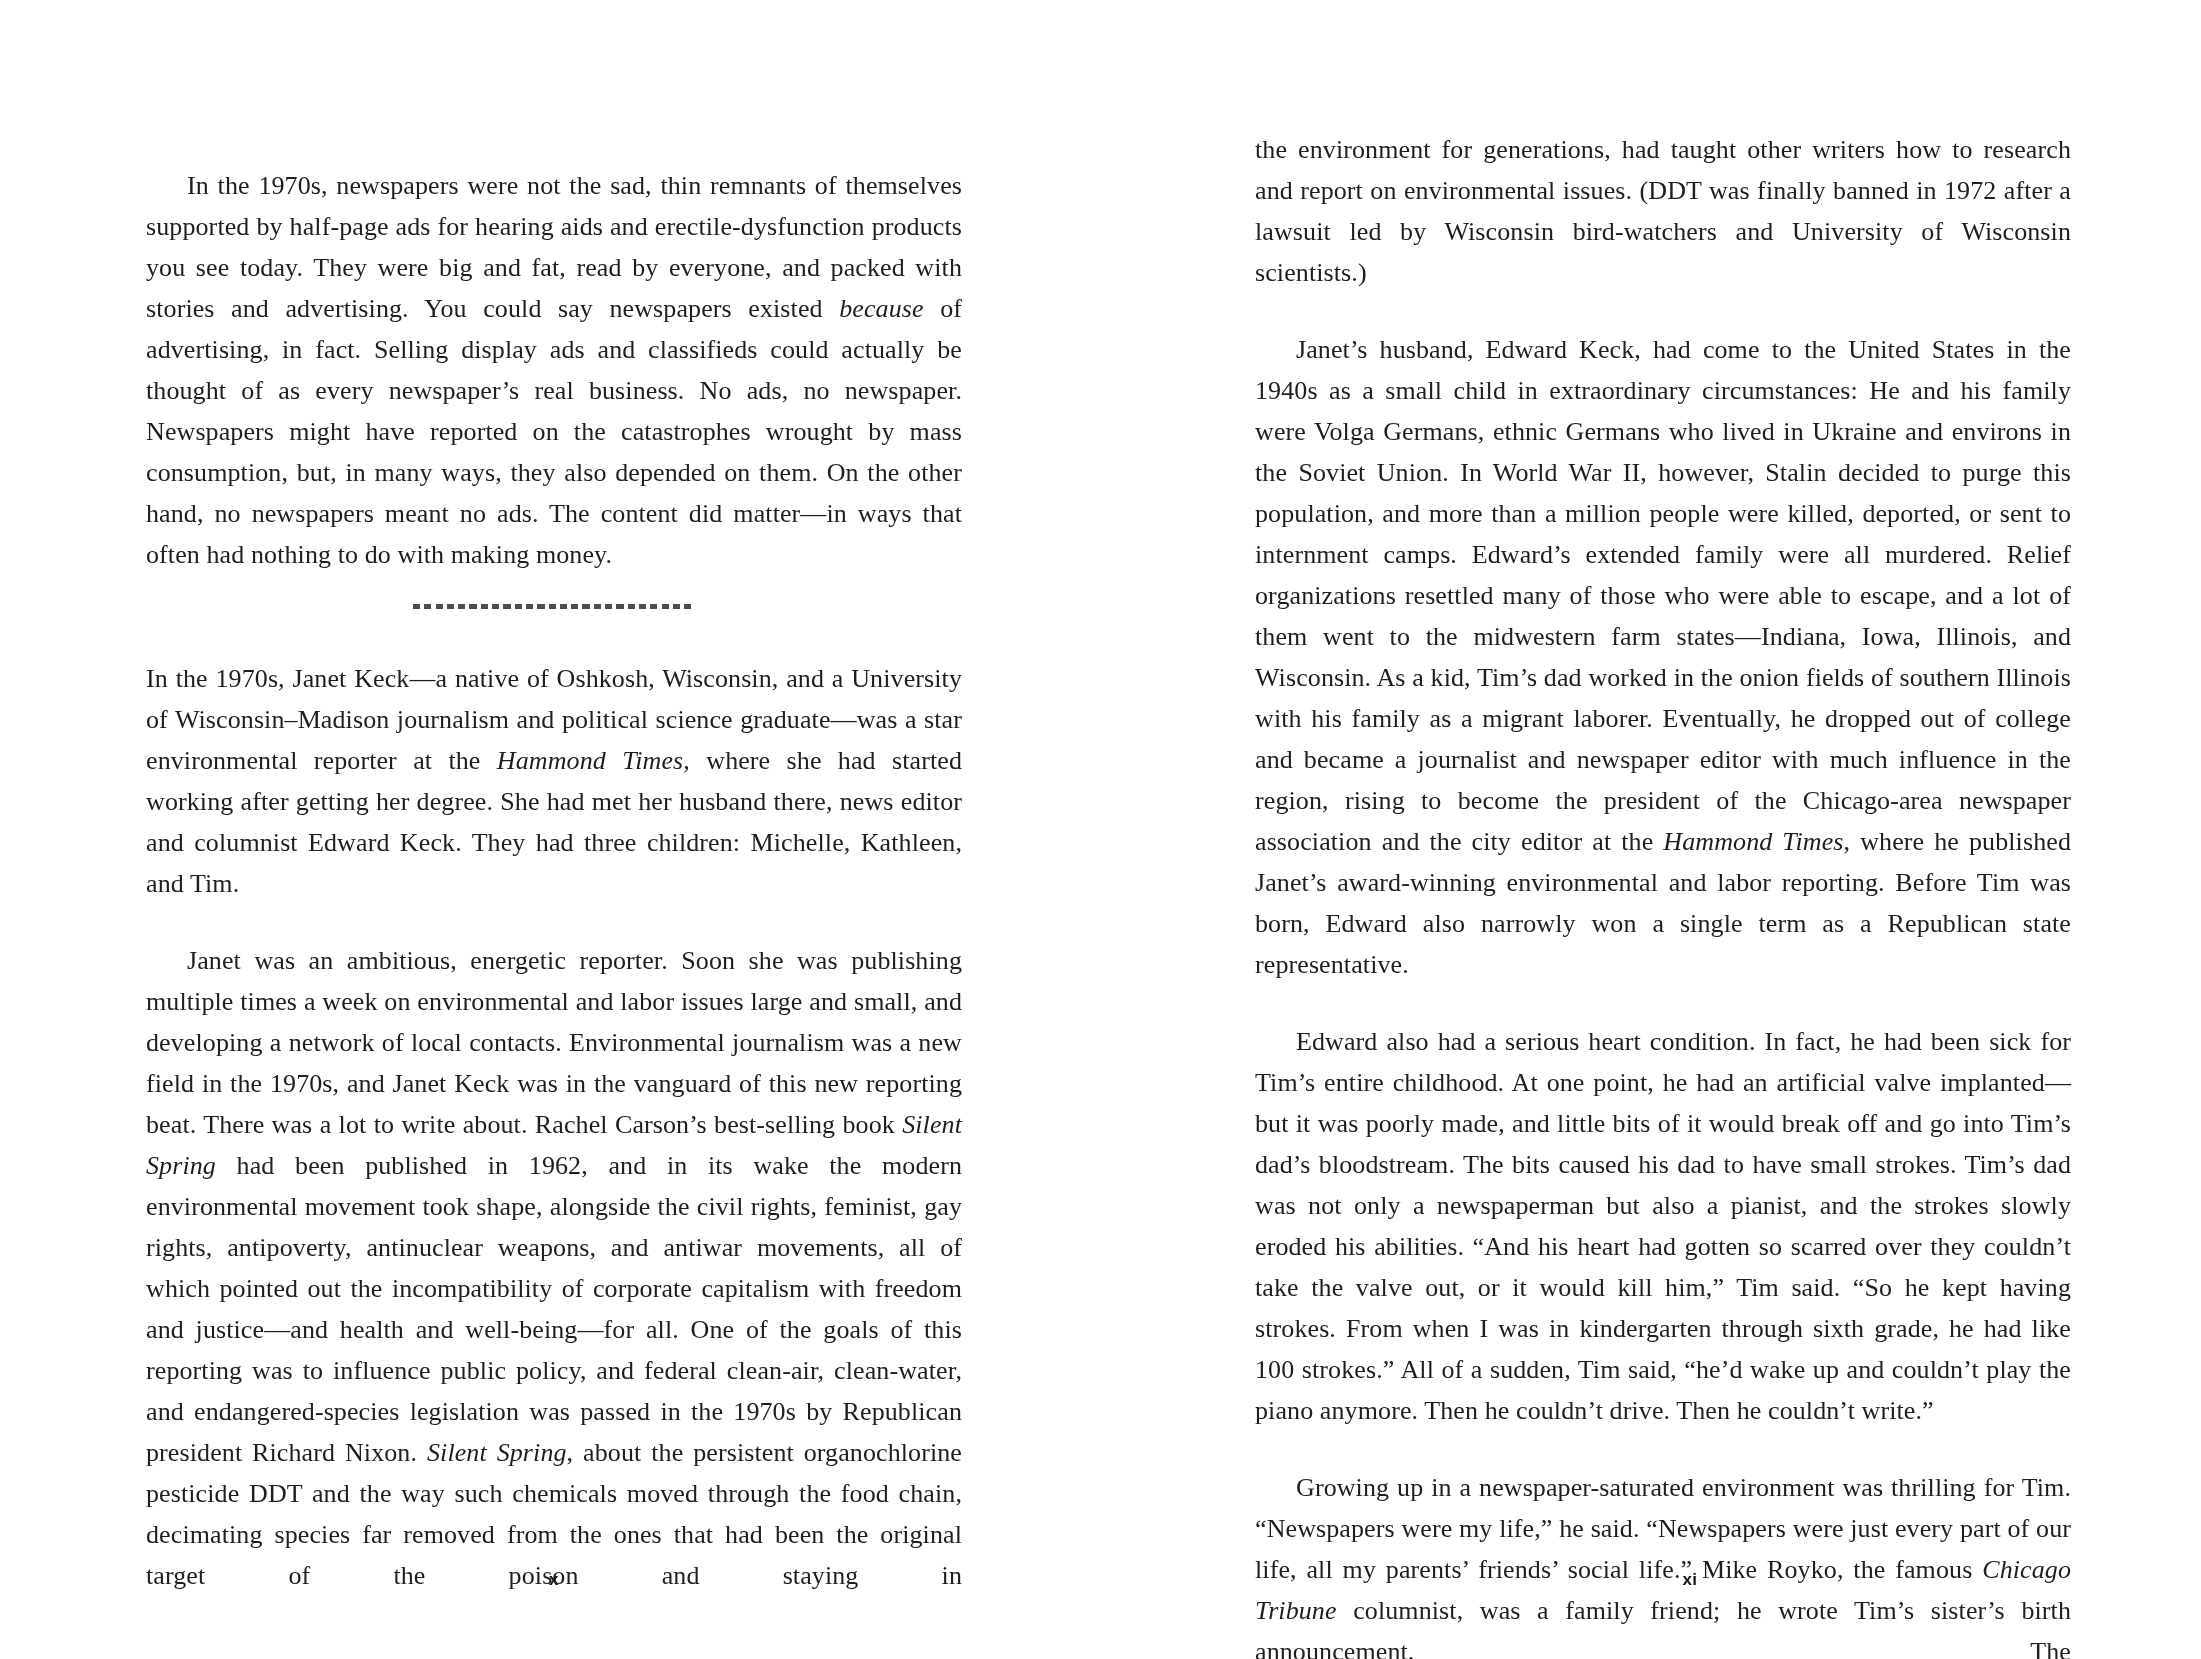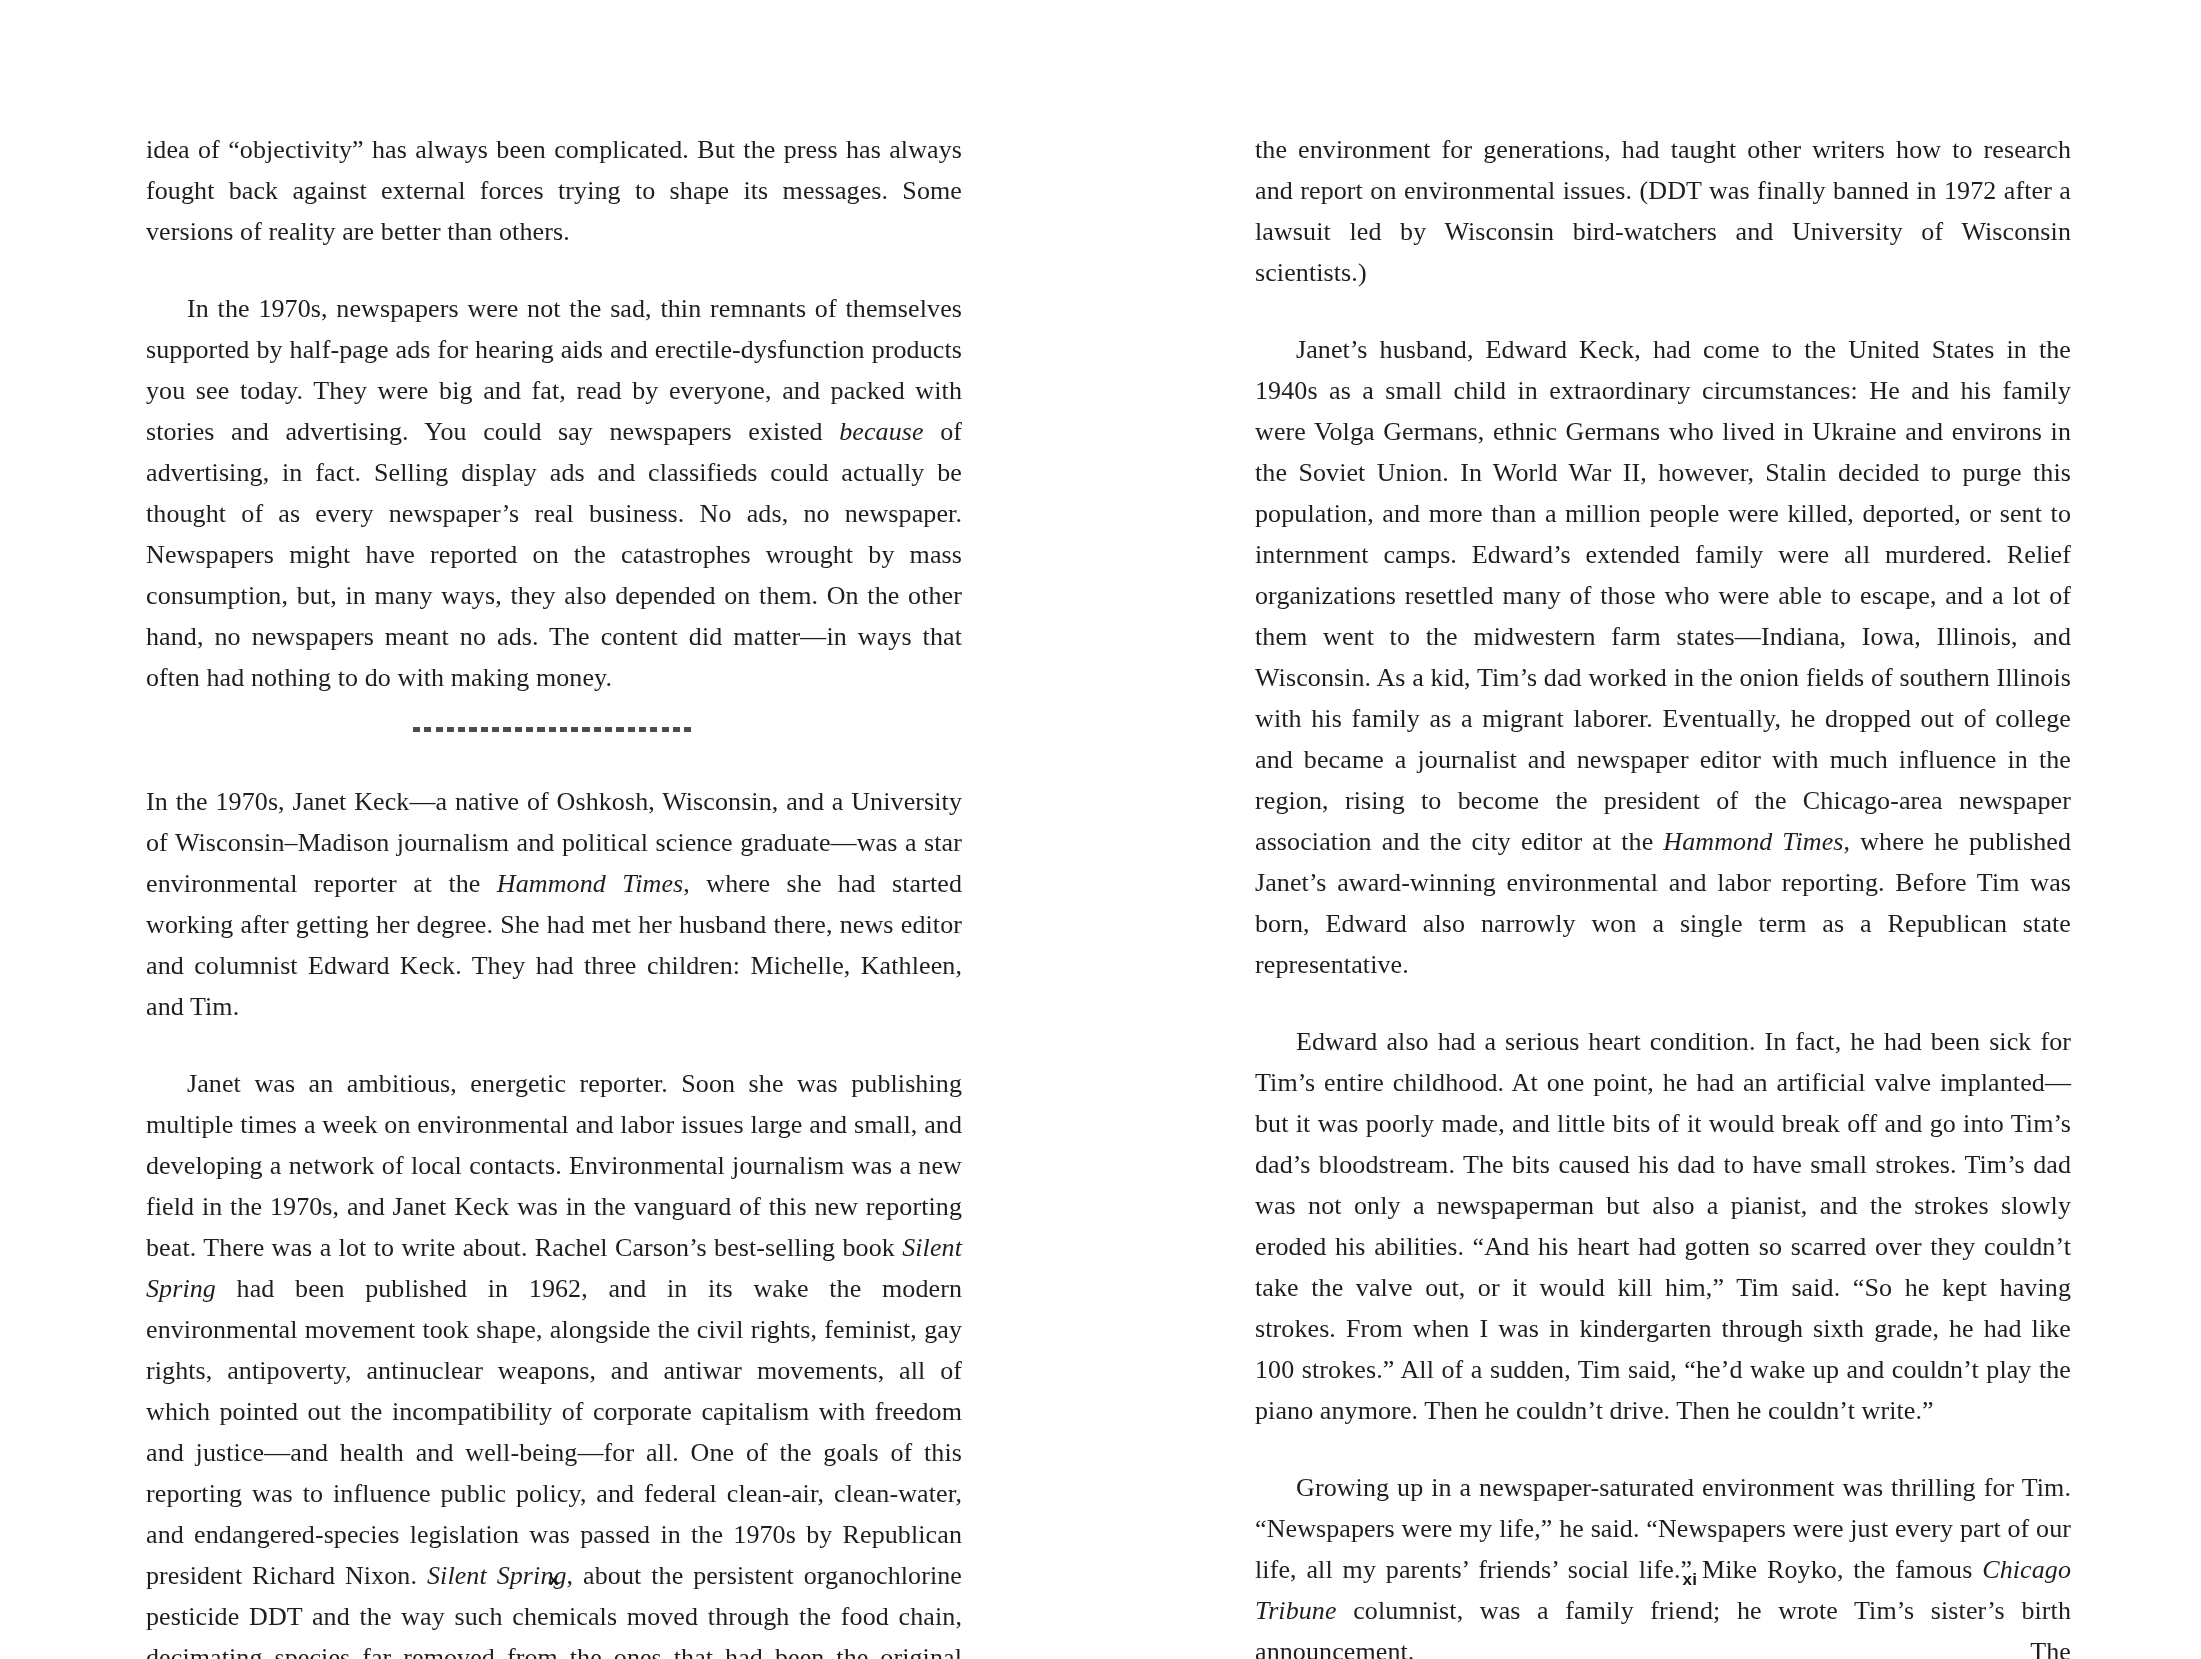--- a/index.html
+++ b/index.html
@@ -44,21 +44,20 @@
     color: #161616;
     letter-spacing: 0.5px;
   }
   .folio-left  { left: 146px; }
   .folio-right { left: 1282px; }
 </style>
 </head>
 <body>
 
 <div class="column col-left">
-    <p class="para"><span>idea of “objectivity” has always been complicated. But the press has always fought back against external forces trying to shape its messages. Some versions of reality are better than others.</span></p>
     <p class="para indent"><span>In the 1970s, newspapers were not the sad, thin remnants of themselves supported by half-page ads for hearing aids and erectile-dysfunction products you see today. They were big and fat, read by everyone, and packed with stories and advertising. You could say newspapers existed </span><span class="it">because</span><span> of advertising, in fact. Selling display ads and classifieds could actually be thought of as every newspaper’s real business. No ads, no newspaper. Newspapers might have reported on the catastrophes wrought by mass consumption, but, in many ways, they also depended on them. On the other hand, no newspapers meant no ads. The content did matter—in ways that often had nothing to do with making money.</span></p>
     <div class="divider"></div>
     <p class="para"><span>In the 1970s, Janet Keck—a native of Oshkosh, Wisconsin, and a University of Wisconsin–Madison journalism and political science graduate—was a star environmental reporter at the </span><span class="it">Hammond Times</span><span>, where she had started working after getting her degree. She had met her husband there, news editor and columnist Edward Keck. They had three children: Michelle, Kathleen, and Tim.</span></p>
     <p class="para indent cont"><span>Janet was an ambitious, energetic reporter. Soon she was publishing multiple times a week on environmental and labor issues large and small, and developing a network of local contacts. Environmental journalism was a new field in the 1970s, and Janet Keck was in the vanguard of this new reporting beat. There was a lot to write about. Rachel Carson’s best-selling book </span><span class="it">Silent Spring</span><span> had been published in 1962, and in its wake the modern environmental movement took shape, alongside the civil rights, feminist, gay rights, antipoverty, antinuclear weapons, and antiwar movements, all of which pointed out the incompatibility of corporate capitalism with freedom and justice—and health and well-being—for all. One of the goals of this reporting was to influence public policy, and federal clean-air, clean-water, and endangered-species legislation was passed in the 1970s by Republican president Richard Nixon. </span><span class="it">Silent Spring</span><span>, about the persistent organochlorine pesticide DDT and the way such chemicals moved through the food chain, decimating species far removed from the ones that had been the original target of the poison and staying in</span></p>
   </div>
 
 <div class="column col-right">
     <p class="para"><span>the environment for generations, had taught other writers how to research and report on environmental issues. (DDT was finally banned in 1972 after a lawsuit led by Wisconsin bird-watchers and University of Wisconsin scientists.)</span></p>
     <p class="para indent"><span>Janet’s husband, Edward Keck, had come to the United States in the 1940s as a small child in extraordinary circumstances: He and his family were Volga Germans, ethnic Germans who lived in Ukraine and environs in the Soviet Union. In World War II, however, Stalin decided to purge this population, and more than a million people were killed, deported, or sent to internment camps. Edward’s extended family were all murdered. Relief organizations resettled many of those who were able to escape, and a lot of them went to the midwestern farm states—Indiana, Iowa, Illinois, and Wisconsin. As a kid, Tim’s dad worked in the onion fields of southern Illinois with his family as a migrant laborer. Eventually, he dropped out of college and became a journalist and newspaper editor with much influence in the region, rising to become the president of the Chicago-area newspaper association and the city editor at the </span><span class="it">Hammond Times</span><span>, where he published Janet’s award-winning environmental and labor reporting. Before Tim was born, Edward also narrowly won a single term as a Republican state representative.</span></p>
     <p class="para indent"><span>Edward also had a serious heart condition. In fact, he had been sick for Tim’s entire childhood. At one point, he had an artificial valve implanted—but it was poorly made, and little bits of it would break off and go into Tim’s dad’s bloodstream. The bits caused his dad to have small strokes. Tim’s dad was not only a newspaperman but also a pianist, and the strokes slowly eroded his abilities. “And his heart had gotten so scarred over they couldn’t take the valve out, or it would kill him,” Tim said. “So he kept having strokes. From when I was in kindergarten through sixth grade, he had like 100 strokes.” All of a sudden, Tim said, “he’d wake up and couldn’t play the piano anymore. Then he couldn’t drive. Then he couldn’t write.”</span></p>

